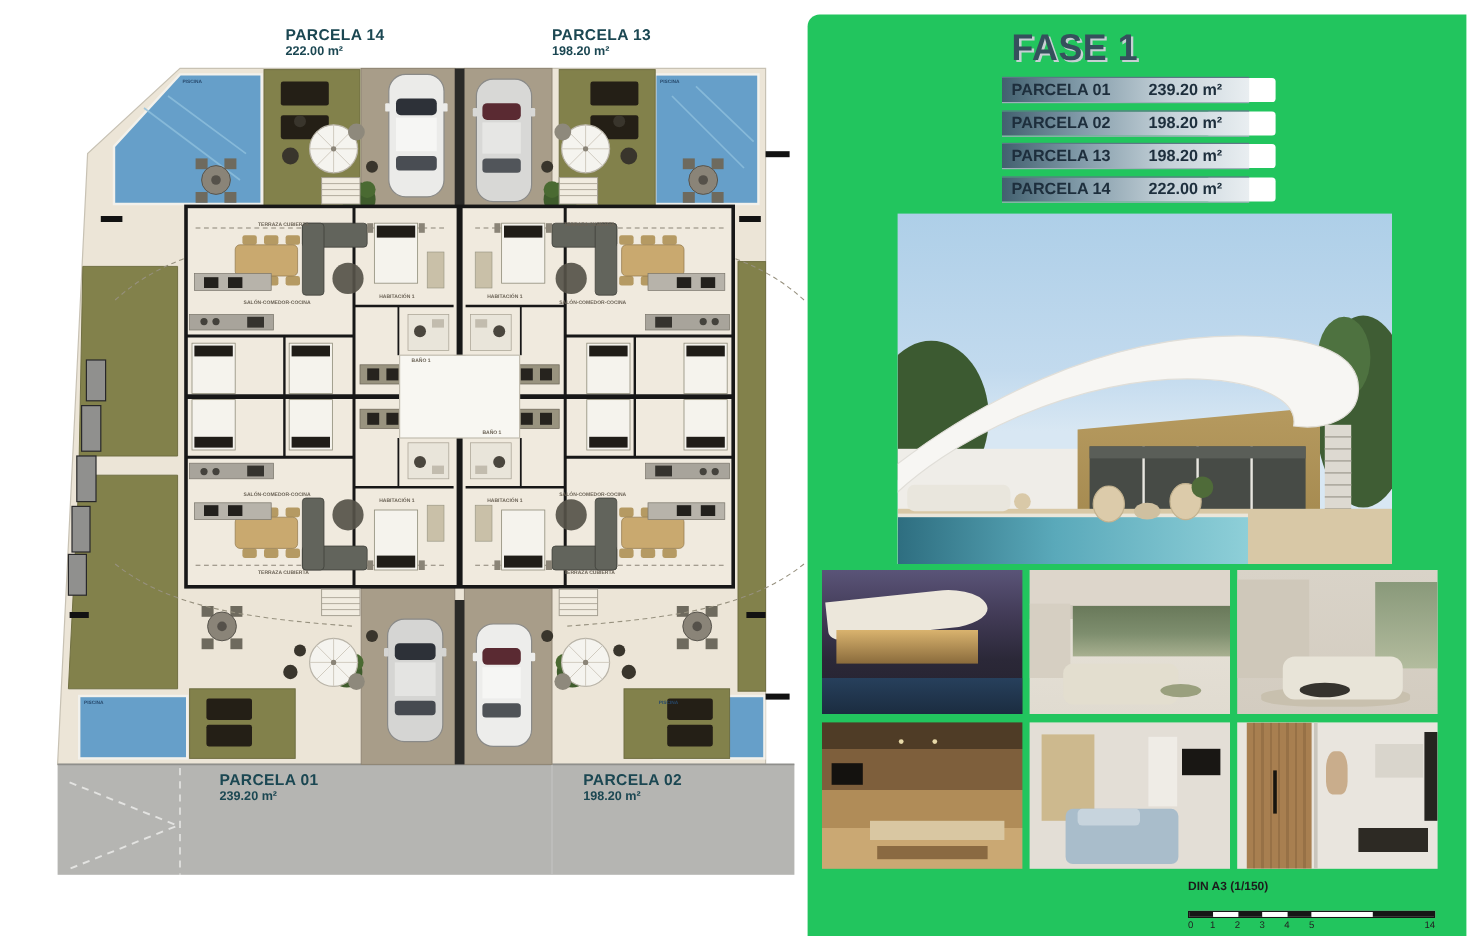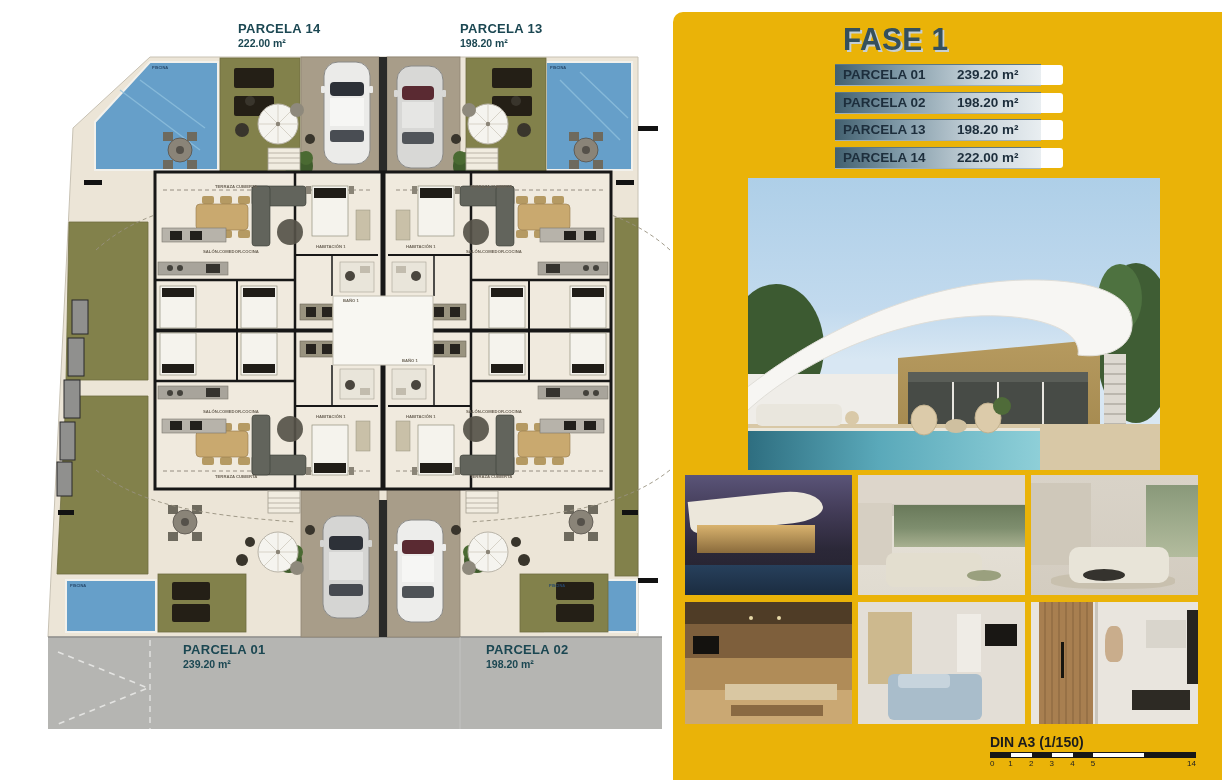--- a/index.html
+++ b/index.html
@@ -7,21 +7,21 @@
   #stage{position:relative;width:1228px;height:780px;background:#fff;}
 
   
   #plan{position:absolute;left:0;top:0;width:676px;height:780px;}
   #plan svg{position:absolute;left:0;top:0;}
   .plan-label{position:absolute;color:#1b4752;line-height:1.15;}
   .plan-label .nm{font-size:13px;font-weight:800;letter-spacing:.3px;}
   .plan-label .ar{font-size:10.5px;font-weight:700;}
 
   
-  #panel{position:absolute;left:673px;top:12px;width:549px;height:768px;background:#eab308;
+  #panel{position:absolute;left:673px;top:12px;width:549px;height:768px;background:#22c55e;
     border-radius:10px 0 0 0;}
   #fase-title{position:absolute;left:170px;top:10px;font-size:31px;font-weight:900;color:#35505c;
     letter-spacing:.5px;transform:scaleX(.96);transform-origin:left;text-shadow:2px 2px 0 #c6cfd3;}
   #parcel-table{position:absolute;left:162px;top:52px;width:228px;}
   .prow{position:relative;height:22px;margin-bottom:5.5px;}
   .prow .cap{position:absolute;right:0;top:1px;bottom:1px;width:58px;background:#fff;border-radius:3px;}
   .prow .bar{position:absolute;left:0;top:0;bottom:0;width:206px;
     background:linear-gradient(90deg,#42606f 0%,#7e98a6 30%,#c6d2d9 68%,#e9eef1 100%);
     border-top:1px solid #5d7886;border-bottom:1px solid #9fb0b9;}
   .prow .lbl{position:absolute;left:8px;top:0;line-height:22px;font-size:13.5px;font-weight:700;color:#1d2e3c;}
@@ -31,21 +31,21 @@
   #main-photo{position:absolute;left:75px;top:166px;width:412px;height:292px;overflow:hidden;
     background:linear-gradient(180deg,#aecfe8 0%,#c2daee 45%,#d8e7f3 62%);}
   
   #thumbs{position:absolute;left:12px;top:463px;width:513px;height:262px;
     display:grid;grid-template-columns:167px 167px 167px;grid-template-rows:120px 122px;gap:7px 6px;}
   .thumb{position:relative;overflow:hidden;}
   .thumb .t{position:absolute;}
 
   
   #scalebar{position:absolute;left:317px;top:722px;width:206px;}
-  #scalebar .sb-label{font-size:14px;font-weight:700;color:#1c1c1c;margin-bottom:2px;}
+  #scalebar .sb-label{font-size:10px;font-weight:700;color:#1c1c1c;margin-bottom:14px;}
   #scalebar .sb-bar{display:flex;height:4px;border:1px solid #161616;background:#fff;}
   #scalebar .sb-bar i{display:block;height:100%;}
   #scalebar .sb-ticks{position:relative;height:10px;font-size:8px;color:#222;margin-top:1px;}
   #scalebar .sb-ticks span{position:absolute;transform:translateX(-50%);}
   #scalebar .sb-ticks span:first-child{transform:none;}
   #scalebar .sb-ticks span:last-child{transform:translateX(-100%);}
 </style>
 </head>
 <body>
 

